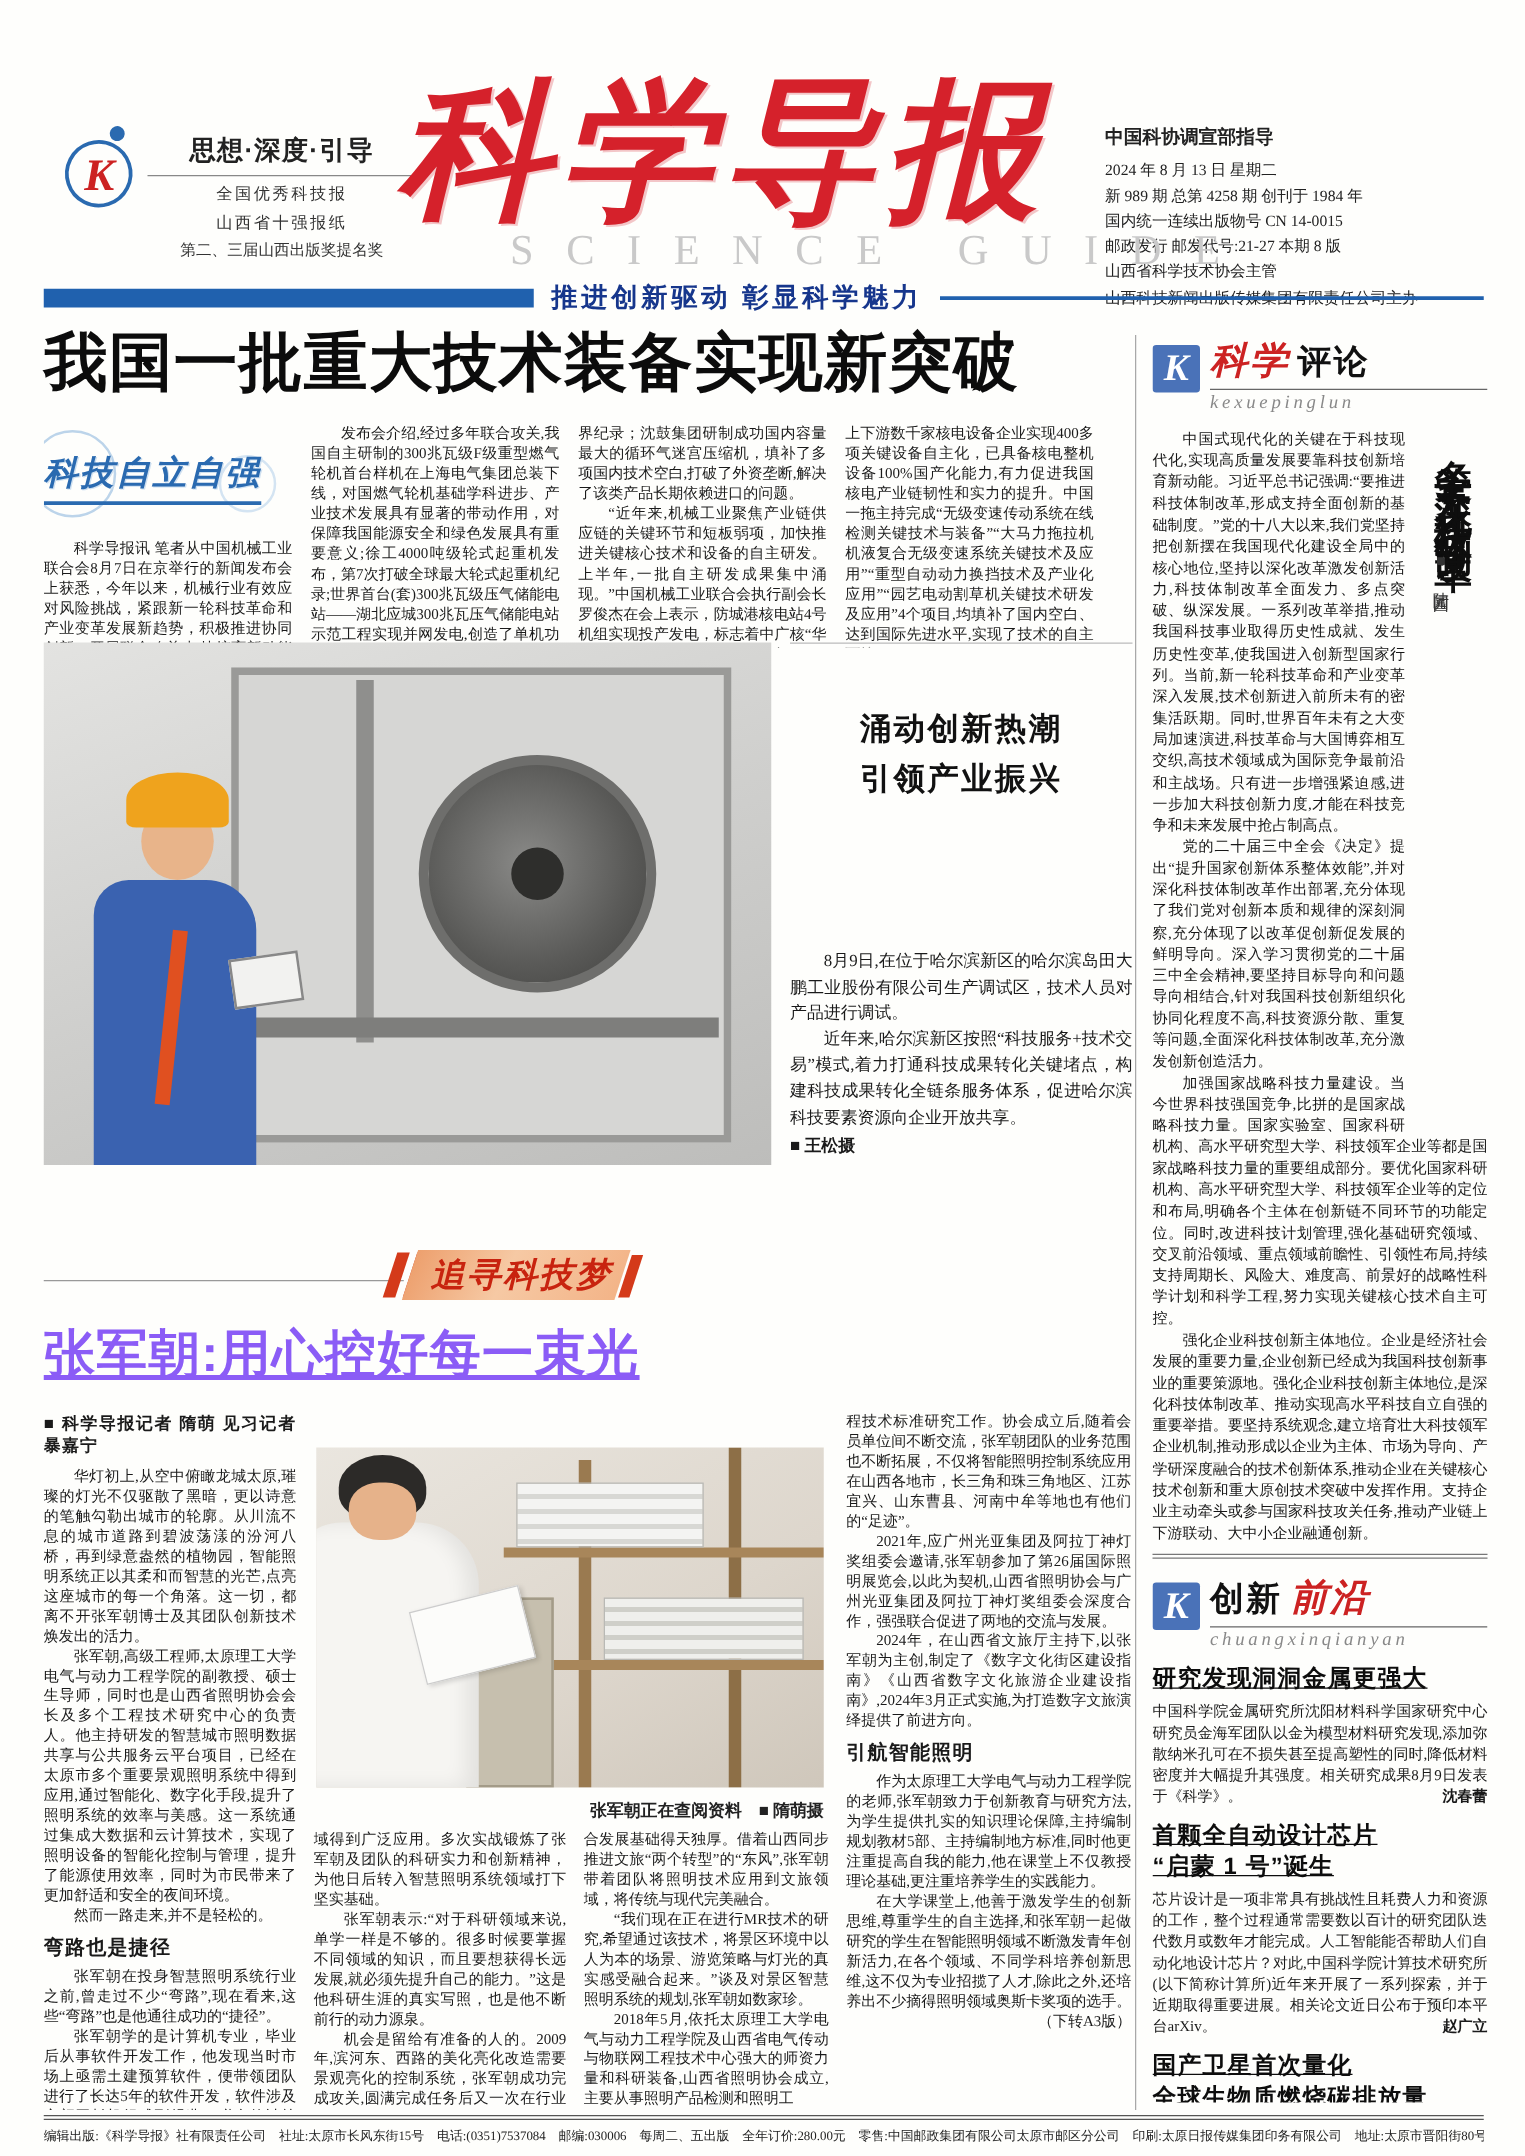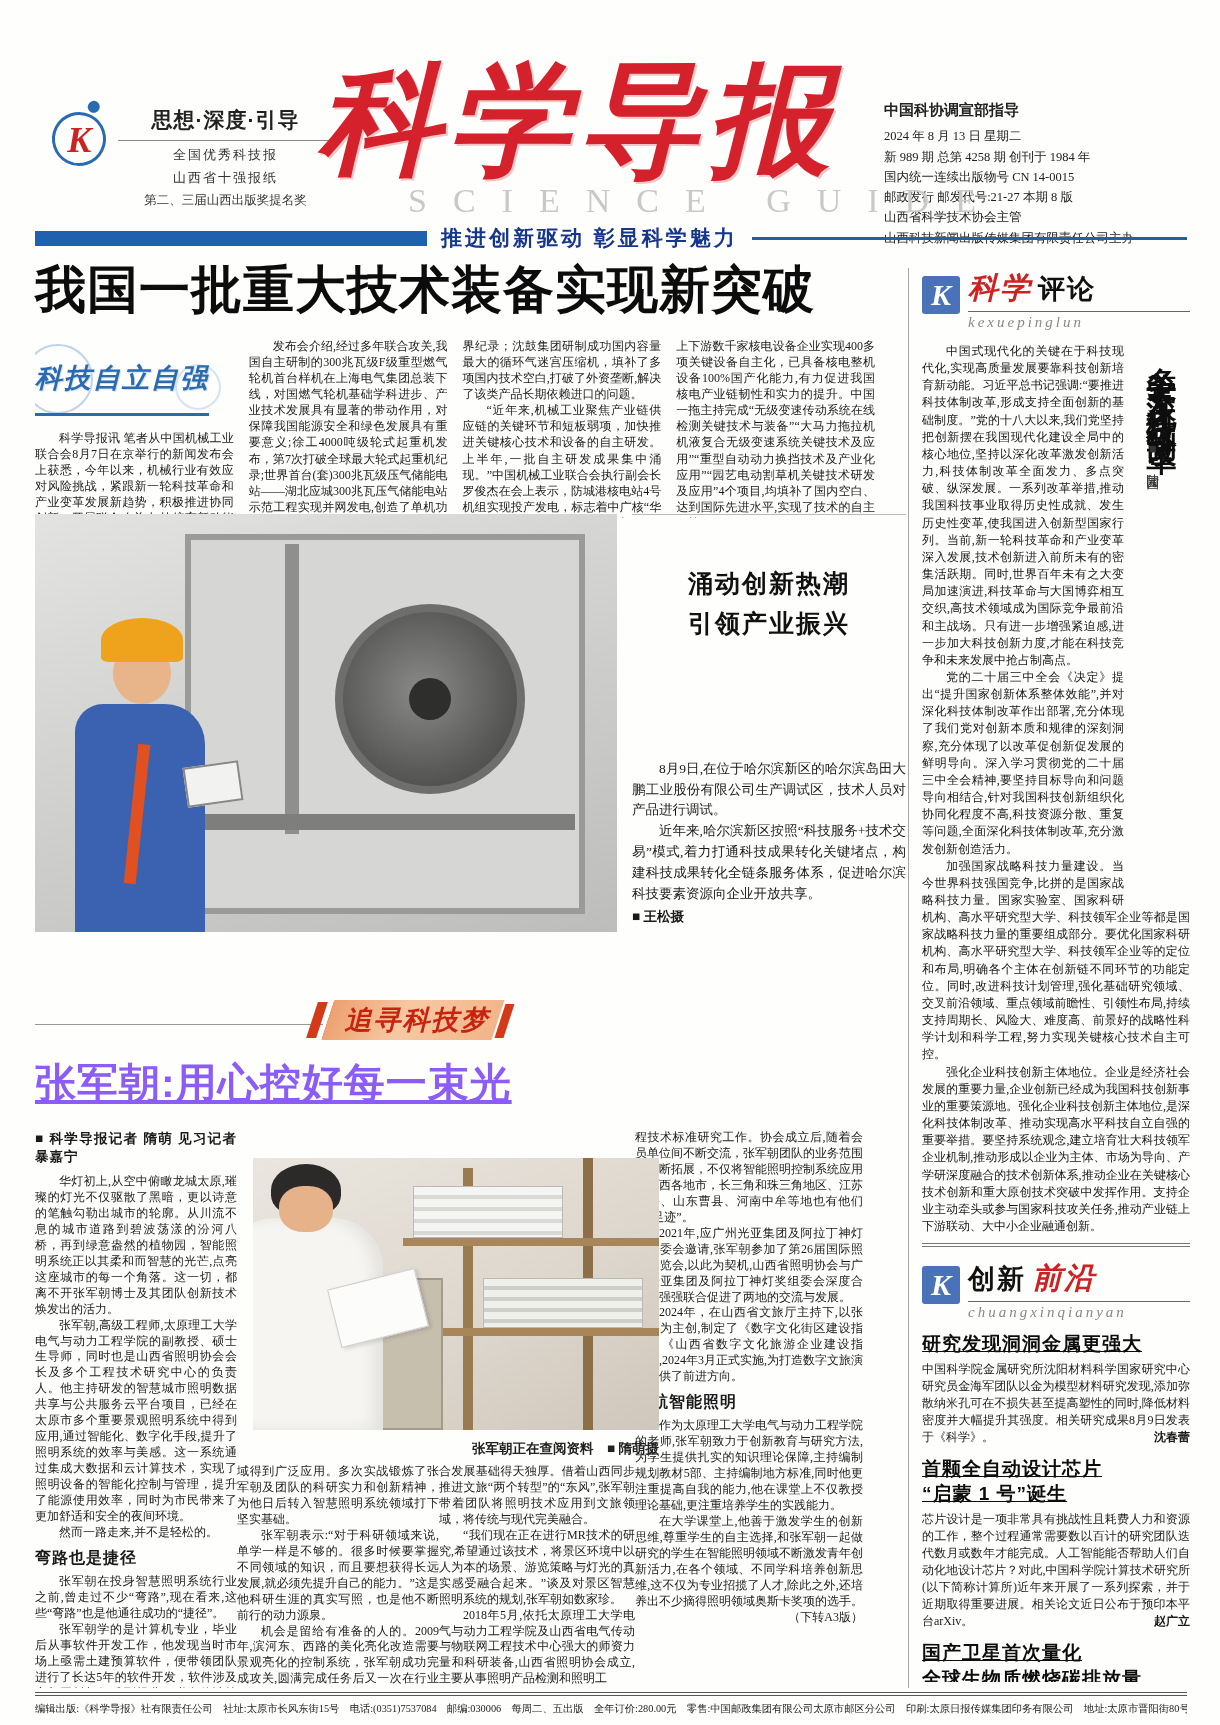--- a/index.html
+++ b/index.html
@@ -24,21 +24,21 @@
   .blue-line { flex:1; height:3px; background:#2061ae; }
 
   
   .lead-headline { position:absolute; left:35px; top:256px; width:840px; font:900 51px "Liberation Sans","DejaVu Sans",sans-serif; color:#0c0c0c; letter-spacing:1px; white-space:nowrap; }
   .lead-cols { position:absolute; left:35px; top:338px; width:840px; height:180px; display:flex; gap:15px; overflow:hidden; }
   .lead-col { flex:1; font-size:12px; line-height:1.34; text-align:justify; }
   .kicker-badge { position:relative; height:86px; overflow:hidden; margin-bottom:6px; }
   .kicker-badge .c1,.kicker-badge .c2 { position:absolute; border-radius:50%; border:2px solid #bcd4ea; }
   .kicker-badge .c1 { width:70px; height:70px; left:-12px; top:6px; }
   .kicker-badge .c2 { width:46px; height:46px; left:140px; top:26px; border-color:#d4e4f2; }
-  .kicker-text { position:relative; top:22px; font:italic 900 27px "Liberation Sans",sans-serif; color:#2a6ab0; letter-spacing:2px; border-bottom:3px solid #2a6ab0; display:inline-block; padding-bottom:17px; text-shadow:1px 1px 0 #cfe0f0; }
+  .kicker-text { position:relative; top:22px; font:italic 900 27px "Liberation Sans",sans-serif; color:#2a6ab0; letter-spacing:2px; border-bottom:3px solid #2a6ab0; display:inline-block; padding-bottom:5px; text-shadow:1px 1px 0 #cfe0f0; }
   p.para { text-indent:2em; }
 
   
   .main-photo { position:absolute; left:35px; top:514px; width:582px; height:418px; background:linear-gradient(160deg,#e3e3e1 0%,#cfcfcd 50%,#bdbdbb 100%); overflow:hidden; }
   .mp-frame { position:absolute; left:150px; top:20px; width:400px; height:380px; background:#d6d6d4; border:6px solid #9a9a98; }
   .mp-wheel { position:absolute; left:300px; top:90px; width:190px; height:190px; border-radius:50%; background:radial-gradient(circle at 45% 45%, #8a8a88 0%, #5a5a58 60%, #3f3f3d 100%); border:8px solid #6e6e6c; }
   .mp-wheel::after { content:""; position:absolute; left:66px; top:66px; width:42px; height:42px; border-radius:50%; background:#2e2e2c; }
   .mp-rail { position:absolute; left:160px; top:300px; width:380px; height:16px; background:#7e7e7c; }
   .mp-post { position:absolute; left:250px; top:30px; width:14px; height:290px; background:#8f8f8d; }
   .mp-worker-body { position:absolute; left:40px; top:190px; width:130px; height:230px; background:#3a62b0; border-radius:28px 40px 0 0; }
@@ -75,21 +75,21 @@
   
   .banner-line { position:absolute; left:35px; top:1024px; width:288px; height:1px; background:#999; }
   .banner { position:absolute; left:328px; top:1000px; width:170px; height:40px; background:linear-gradient(100deg,#eda06e 0%,#f6c9a4 45%,#f3b488 100%); transform:skewX(-18deg); }
   .banner-slash-l { position:absolute; left:312px; top:1002px; width:10px; height:36px; background:#d43a1a; transform:skewX(-18deg); }
   .banner-slash-l2 { position:absolute; left:328px; top:1002px; width:6px; height:36px; background:#d43a1a; transform:skewX(-18deg); }
   .banner-slash-r { position:absolute; left:500px; top:1004px; width:9px; height:34px; background:#d43a1a; transform:skewX(-18deg); }
   .banner-text { position:absolute; left:332px; top:1002px; width:170px; text-align:center; font:italic 900 27px "Liberation Serif",serif; color:#c8230f; letter-spacing:2px; }
 
   
   .feat-headline { position:absolute; left:35px; top:1056px; font:900 41px "Liberation Sans",sans-serif; color:#8b5cf6; letter-spacing:1px; white-space:nowrap;text-decoration:underline; }
-  .feat-cols { position:absolute; left:35px; top:1130px; width:872px; height:558px; display:flex; overflow:hidden; }
+  .feat-cols { position:absolute; left:35px; top:1130px; width:872px; height:558px; display:flex; gap:14px; overflow:hidden; }
   .fc { font-size:12px; line-height:1.33; text-align:justify; }
   .fc1 { width:202px; flex:none; }
   .fc2 { width:202px; flex:none; padding-top:334px; }
   .fc3 { width:196px; flex:none; padding-top:334px; }
   .fc4 { width:228px; flex:none; }
   .feat-byline { font:700 13.5px "Liberation Sans",sans-serif; margin-bottom:8px; letter-spacing:1px; }
   .subhead { font:700 16px "Liberation Sans",sans-serif; margin:7px 0 5px; letter-spacing:1px; }
   .jump { text-align:right; font-weight:400; }
   .feat-photo { position:absolute; left:253px; top:1158px; width:406px; height:272px; background:linear-gradient(150deg,#eae6df 0%,#ddd6cc 60%,#cfc7bb 100%); overflow:hidden; }
   .fp-shelf-v1 { position:absolute; left:210px; top:10px; width:10px; height:262px; background:#9a7a50; }

